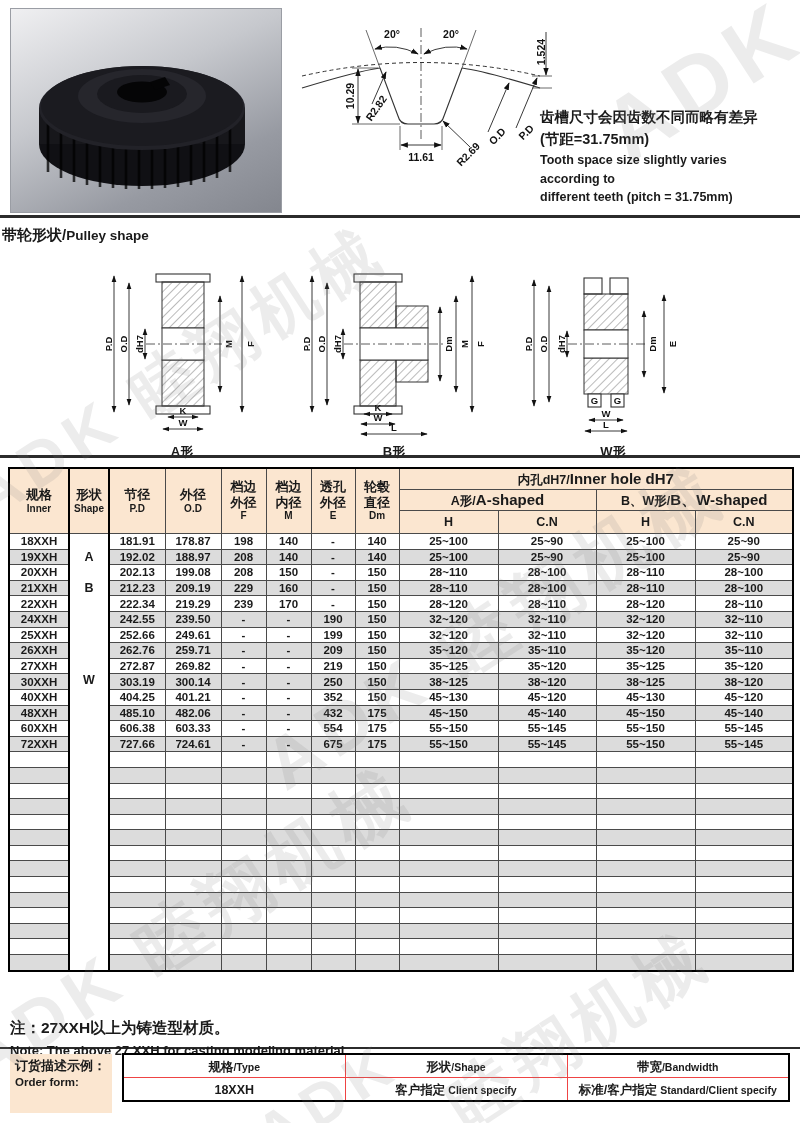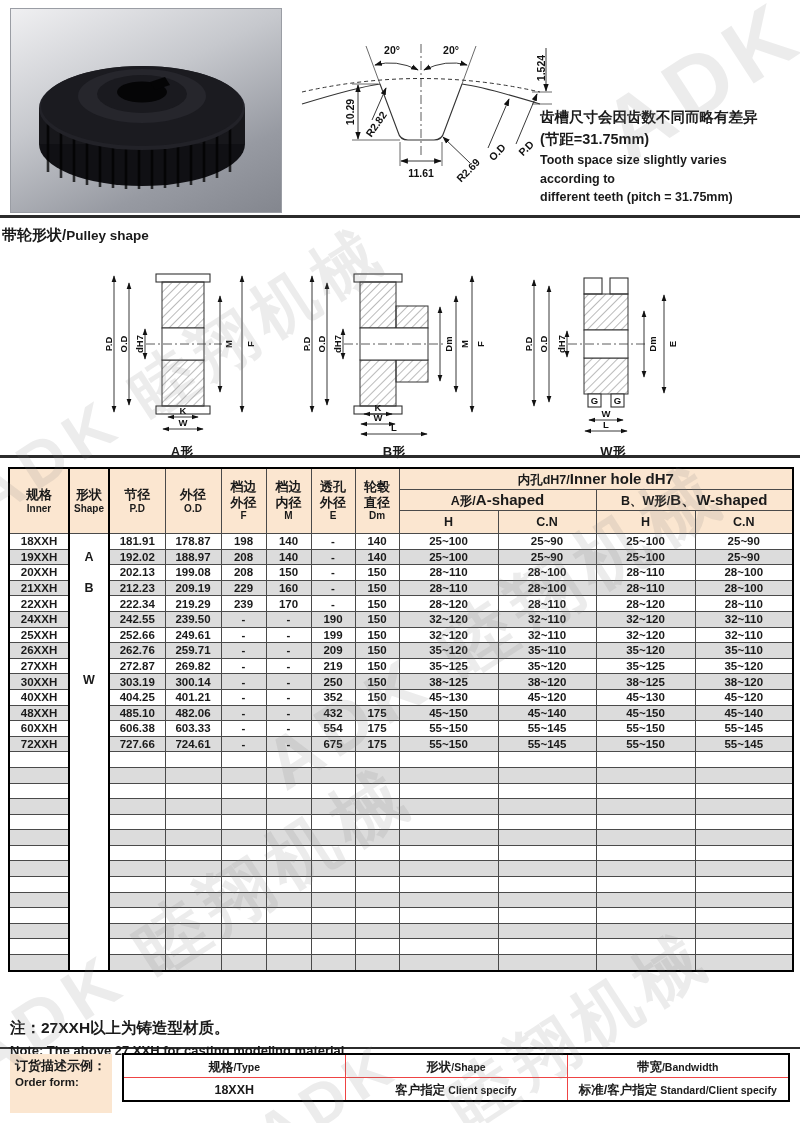--- a/index.html
+++ b/index.html
@@ -15,21 +15,21 @@
   .wm5{left:430px;top:985px;font-size:66px;}
   .wm6{left:250px;top:1065px;font-size:60px;}
   
   .photo{position:absolute;left:10px;top:8px;width:272px;height:205px;
          background:linear-gradient(155deg,#f0f0f2 0%,#c6c8cd 40%,#979aa2 75%,#83868e 100%);
          box-shadow:inset 0 0 0 1px #9a9da4;}
   
   .fig-title{position:absolute;left:308px;top:8px;}
   .fig-title .zh{font-size:15px;font-weight:bold;}
   .fig-title .en{font-size:13.5px;font-weight:bold;}
-  .tooth-wrap{position:absolute;left:296px;top:28px;width:262px;height:186px;}
+  .tooth-wrap{position:absolute;left:296px;top:12px;width:262px;height:186px;}
   .tooth-note{position:absolute;left:540px;top:106px;width:242px;}
   .tn-zh{font-size:14.5px;font-weight:bold;line-height:1.55;}
   .tn-en{font-size:12.5px;font-weight:bold;line-height:1.5;}
   .sep{position:absolute;left:0;width:800px;background:#2b2b2b;z-index:2;}
   .sep1{top:215px;height:3px;}
   .sep2{top:455px;height:3px;}
   .sep3{top:1047px;height:2px;}
   .ps-title{position:absolute;left:2px;top:226px;}
   .ps-title .zh{font-size:15px;font-weight:bold;}
   .ps-title .en{font-size:13.5px;font-weight:bold;}

